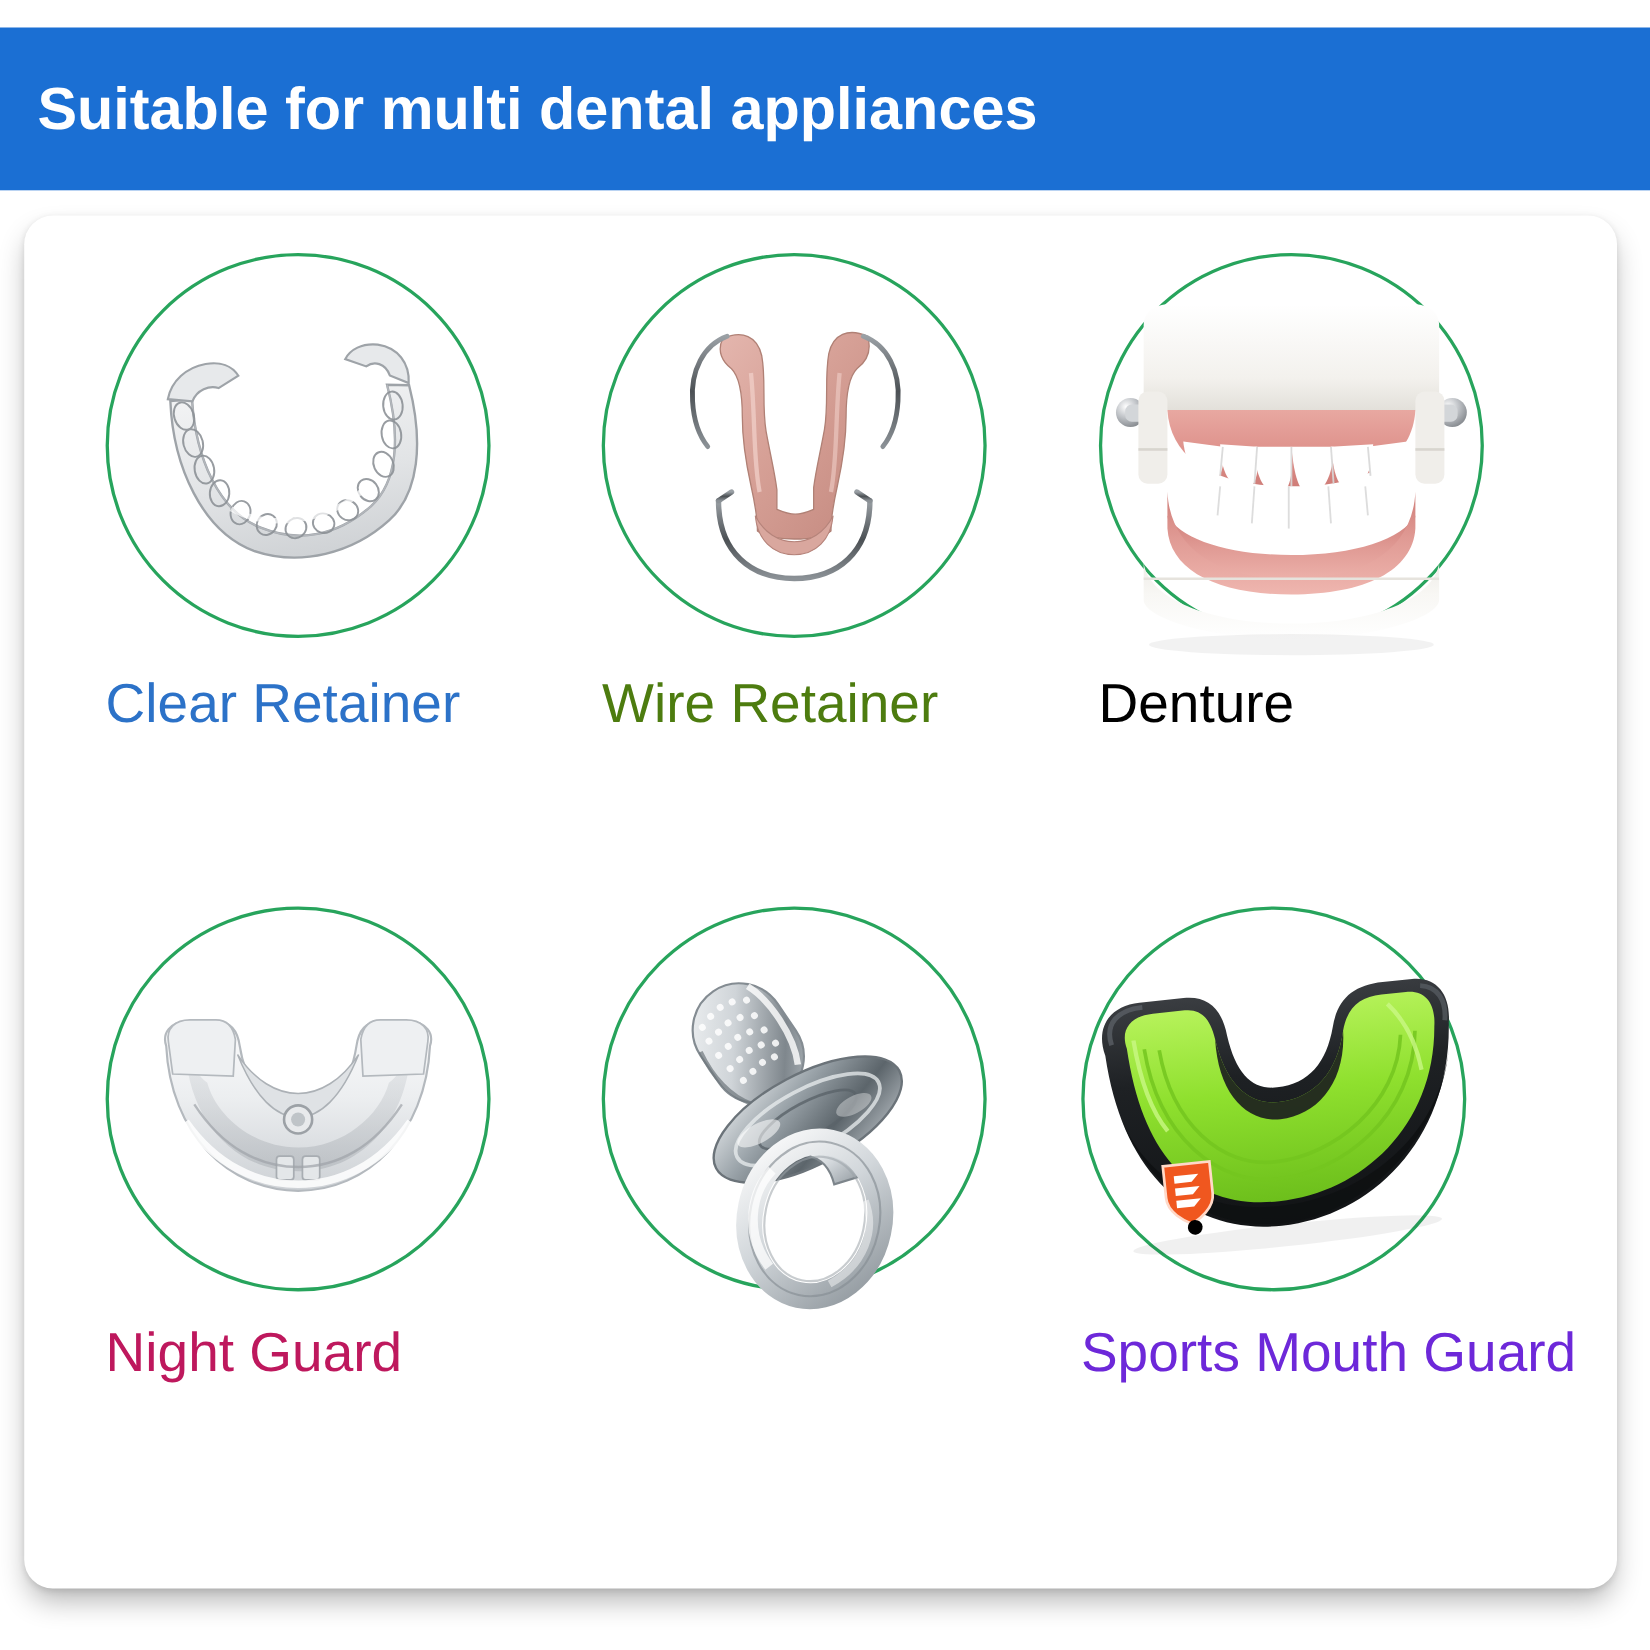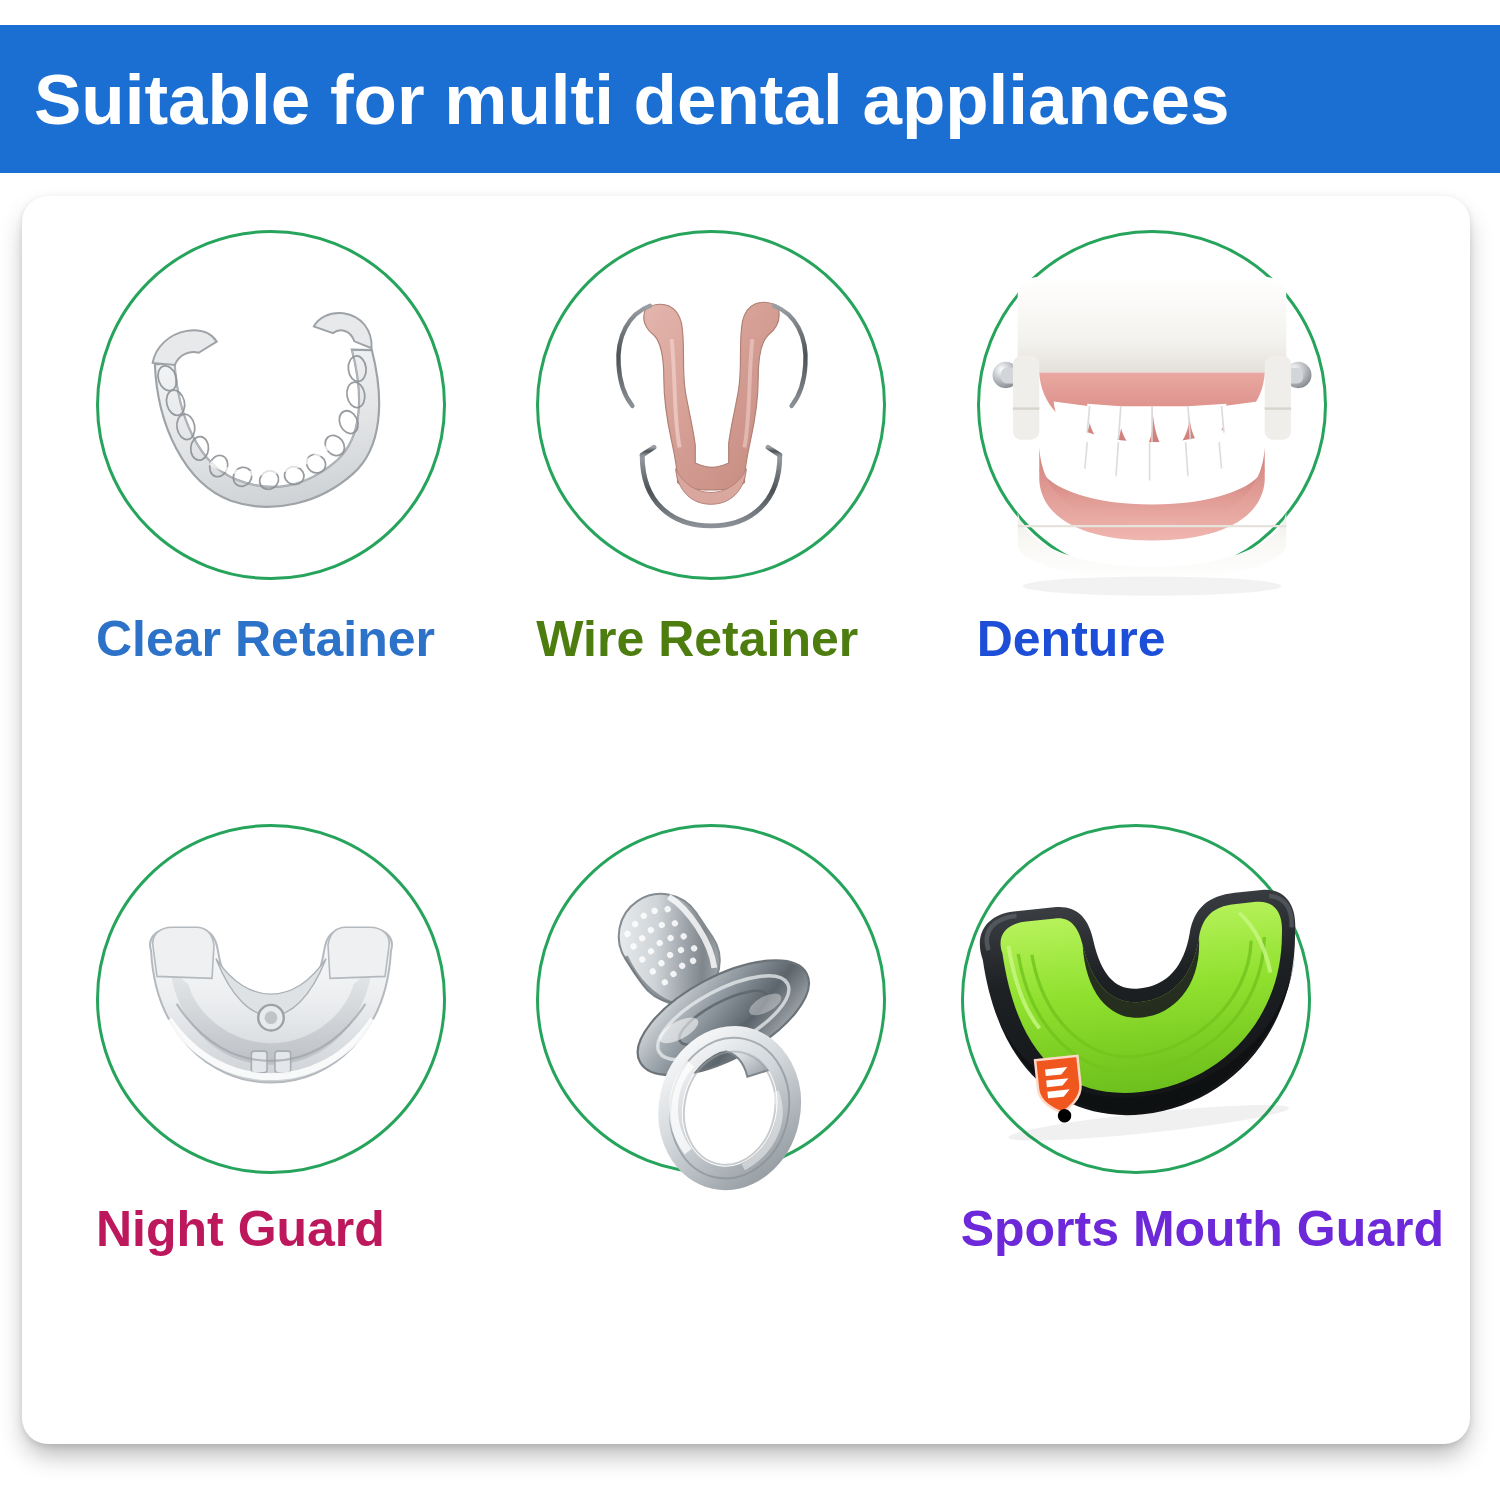--- a/index.html
+++ b/index.html
@@ -14,21 +14,21 @@
   
   .banner{
     position:absolute;
     left:0; top:25px;
     width:1500px; height:148px;
     background:#1B6FD3;
     display:flex; align-items:center;
   }
   .banner-title{
     color:#ffffff;
-    font-size:71px;
+    font-size:54px;
     font-weight:bold;
     letter-spacing:0px;
     margin-left:34px;
     line-height:1;
     white-space:nowrap;
   }
 
   
   .card{
     position:absolute;
@@ -62,21 +62,21 @@
     border-radius:50%;
     border:3px solid #27A45C;
     box-sizing:border-box;
     display:flex; align-items:center; justify-content:center;
     overflow:visible;
   }
   .cell-label{
     margin-top:30px;
     color:#2C72C8;
     font-size:50px;
-    font-weight:bold;
+    font-weight:normal;
     line-height:1;
     white-space:nowrap;
     text-align:left;
   }
   .cell.r1 .cell-label{ margin-top:34px; }
 
   
   .cell.c1{ align-items:flex-start; padding-left:48px; }
   .cell.c2{ align-items:flex-start; padding-left:34px; }
   .cell.c3{ align-items:flex-start; padding-left:20px; }
@@ -293,21 +293,21 @@
 
               <path d="M-112,84 C-108,112 -60,130 0,130 C60,130 108,112 112,84
                        L112,112 C112,126 60,142 0,142 C-60,142 -112,126 -112,112 Z" fill="url(#gBaseBot)"></path>
               <path d="M-112,96 L112,96" stroke="#e6e3dd" stroke-width="2" fill="none"></path>
 
               <ellipse cx="0" cy="146" rx="108" ry="8" fill="#000" opacity="0.05"></ellipse>
             </g>
           </svg>
         </div>
       </div>
-      <div class="cell-label" style="color: #1d4ed8;">Denture</div>
+      <div class="cell-label" style="color: #000000;">Denture</div>
     </div>
 
     <div class="cell r2 c1">
       <div class="circle" style="border-color: rgb(39, 164, 92);">
         <div class="art">
           <svg viewBox="0 0 350 350">
             <defs>
               <linearGradient id="gNG" x1="0" y1="0" x2="0" y2="1">
                 <stop offset="0%" stop-color="#fbfbfc"></stop>
                 <stop offset="45%" stop-color="#eceef0"></stop>

